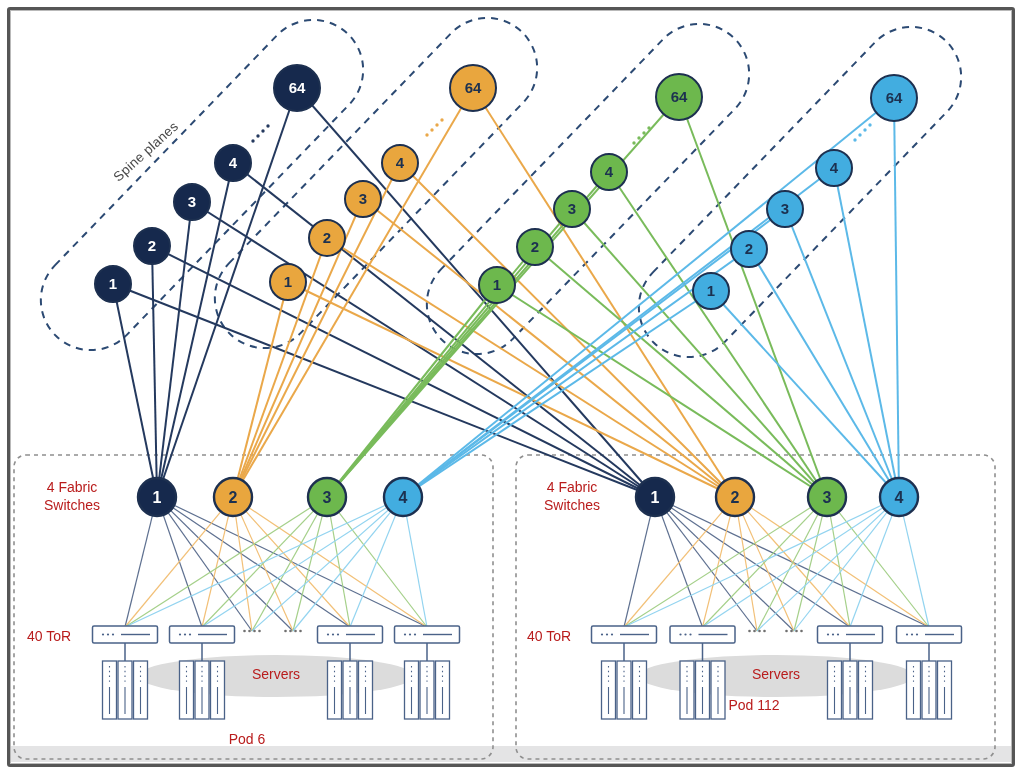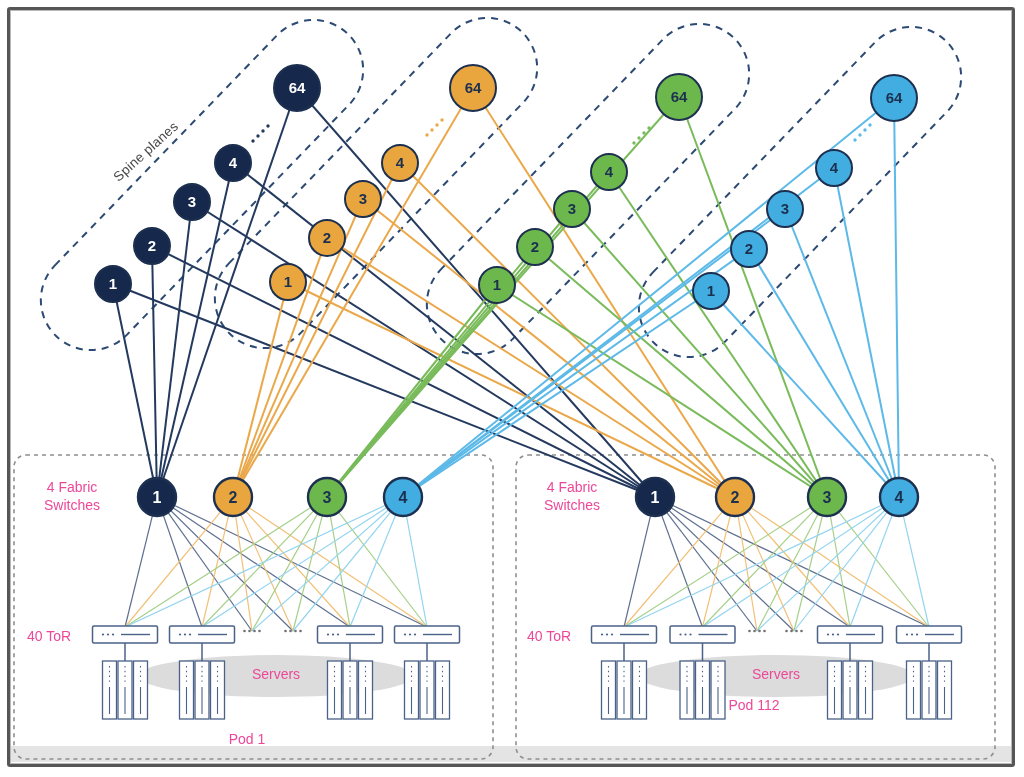--- a/index.html
+++ b/index.html
@@ -4,21 +4,21 @@
 <style>
   html,body{margin:0;padding:0;background:#fff;}
   body{width:1024px;height:777px;position:relative;overflow:hidden;
        font-family:"Liberation Sans",sans-serif;}
   #stage{position:absolute;left:0;top:0;width:1024px;height:777px;}
   svg{position:absolute;left:0;top:0;}
   svg text{font-family:"Liberation Sans",sans-serif;}
   #frame{position:absolute;left:7px;top:7px;width:1008px;height:760px;
          border:3px solid #565656;border-radius:3px;box-sizing:border-box;
          pointer-events:none;box-shadow:inset 0 0 0 1px #b9b9b9;}
-  .lbl{position:absolute;color:#ec4899;font-size:14px;line-height:1.3;
+  .lbl{position:absolute;color:#b91c1c;font-size:14px;line-height:1.3;
        text-align:center;white-space:pre-line;}
   #spine-label{left:71px;top:143px;width:150px;font-size:13.5px;color:#4a4a4a;
        transform:rotate(-42deg);transform-origin:center center;letter-spacing:.3px;}
   .fabric-lbl{width:78px;}
   .tor-lbl{width:80px;}
   .servers-lbl{width:120px;text-align:center;}
   .pod-lbl{width:140px;}
 </style>
 </head>
 <body>
@@ -344,21 +344,21 @@
         <circle cx="899" cy="497" r="19" fill="#42ade0" stroke="#1d3050" stroke-width="2.4"></circle>
         <text x="899" y="497" dy="0.36em" text-anchor="middle" fill="#1c3150" font-size="16" font-weight="600">4</text>
       </g>
   </svg>
 
   <div id="spine-label" class="lbl">Spine planes</div>
 
   <div class="lbl fabric-lbl" style="left:33px;top:478px;">4 Fabric Switches</div>
   <div class="lbl tor-lbl" style="left:9px;top:627px;">40 ToR</div>
   <div class="lbl servers-lbl" style="left:216px;top:665px;">Servers</div>
-  <div class="lbl pod-lbl" style="left:177px;top:730px;">Pod 1</div>
+  <div class="lbl pod-lbl" style="left:177px;top:730px;">Pod 6</div>
 
   <div class="lbl fabric-lbl" style="left:533px;top:478px;">4 Fabric Switches</div>
   <div class="lbl tor-lbl" style="left:509px;top:627px;">40 ToR</div>
   <div class="lbl servers-lbl" style="left:716px;top:665px;">Servers</div>
   <div class="lbl pod-lbl" style="left:684px;top:696px;">Pod 112</div>
 
   <div id="frame"></div>
 </div>
 
 </body></html>

